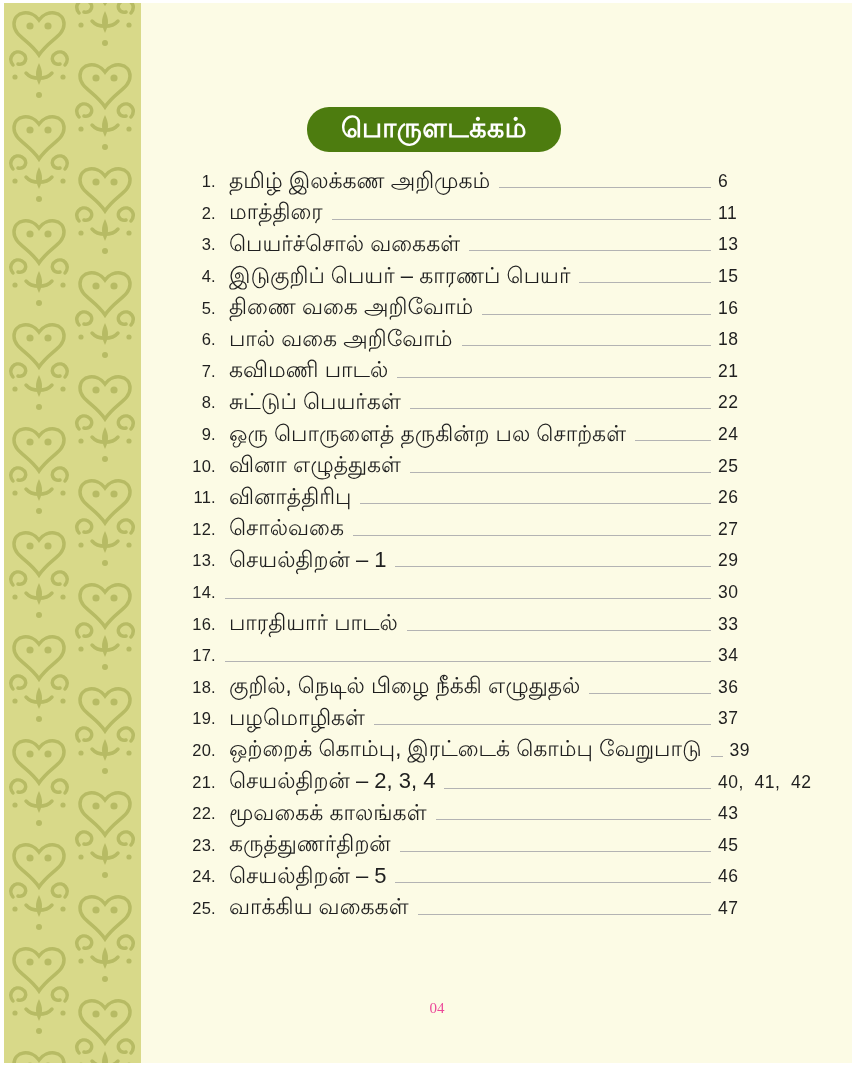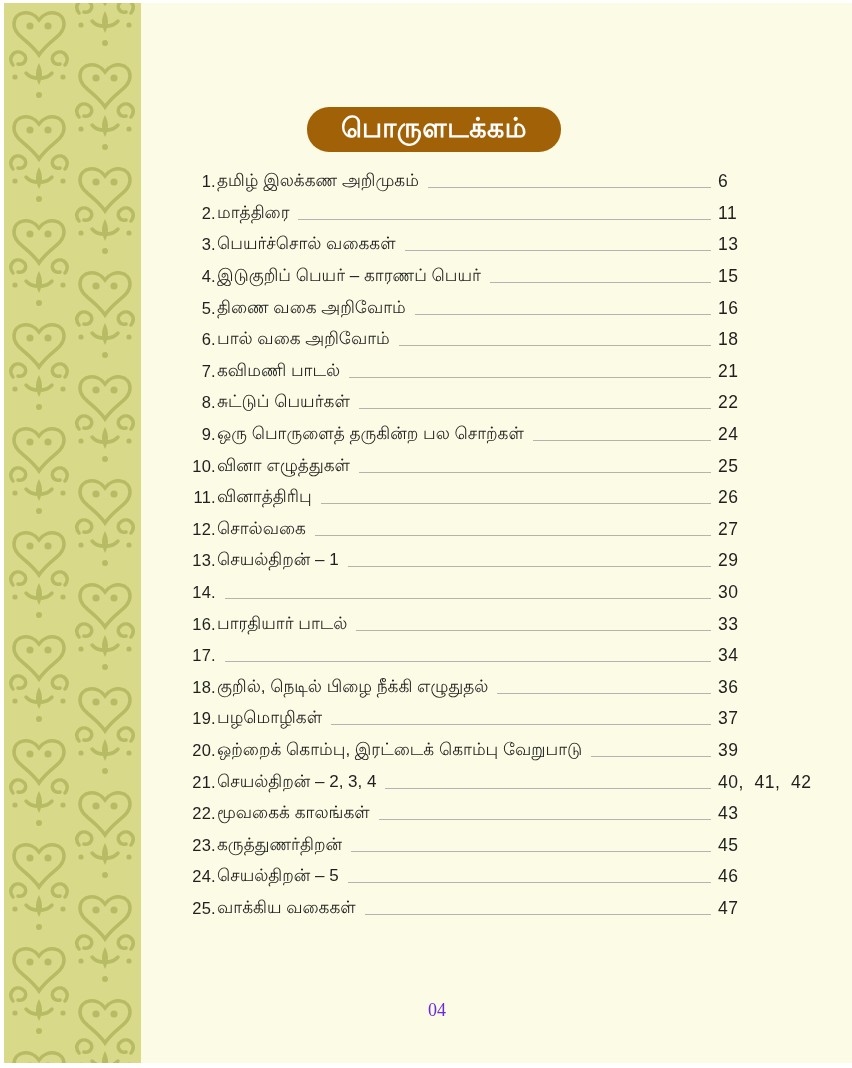--- a/index.html
+++ b/index.html
@@ -19,21 +19,21 @@
     position:absolute;
     left:0; top:0; bottom:0;
     width:137px;
     background:#D8D989;
   }
   .ornament svg{display:block;width:100%;height:100%;}
   .banner{
     position:absolute;
     left:307px; top:107px;
     width:254px; height:45px;
-    background:#a16207;
+    background:#4d7c0f;
     border-radius:22px;
     display:flex;align-items:center;justify-content:center;text-align:right;
   }
   .banner-text{
     color:#FFFFFF;
     font-family:"Liberation Serif", serif;
     font-weight:bold;
     font-size:27px;
     letter-spacing:0.5px;
   }
@@ -49,22 +49,22 @@
     color:#1F1F1F;
   }
   .toc-no{
     width:31px;
     flex:0 0 31px;
     text-align:right;
     font-size:16.5px;
     letter-spacing:0.3px;
   }
   .toc-title{
-    margin-left:1px;
-    font-size:17px;
+    margin-left:13px;
+    font-size:22px;
     white-space:nowrap;
   }
   .toc-leader{
     flex:1 1 auto;
     height:0;
     border-bottom:1.5px solid #B3B3B3;
     margin:0 7px 0 9px;
     position:relative;
     top:6px;
     min-width:12px;
@@ -74,22 +74,22 @@
     min-width:112px;
     font-size:17.5px;
     white-space:pre;
     letter-spacing:0.5px;
   }
   .folio{
     position:absolute;
     left:437px; top:1000px;
     transform:translateX(-50%);
     font-family:"Liberation Serif", serif;
-    font-size:18px;
-    color:#6d28d9;
+    font-size:15px;
+    color:#ec4899;
   }
 </style>
 </head>
 <body>
 
 <div class="sheet">
   <div class="ornament">
     <svg xmlns="http://www.w3.org/2000/svg" preserveAspectRatio="none">
       <defs>
         <g id="motif" stroke="#B7BB64" fill="none" stroke-width="3.5" stroke-linecap="round">

